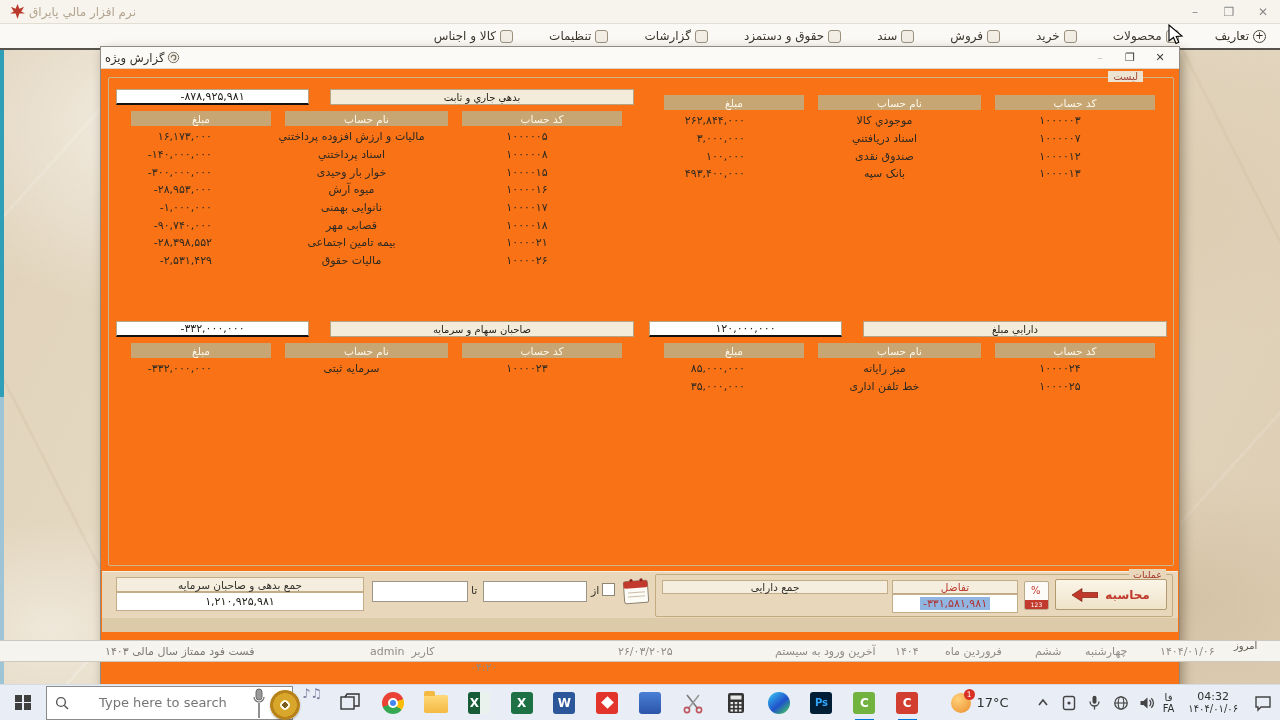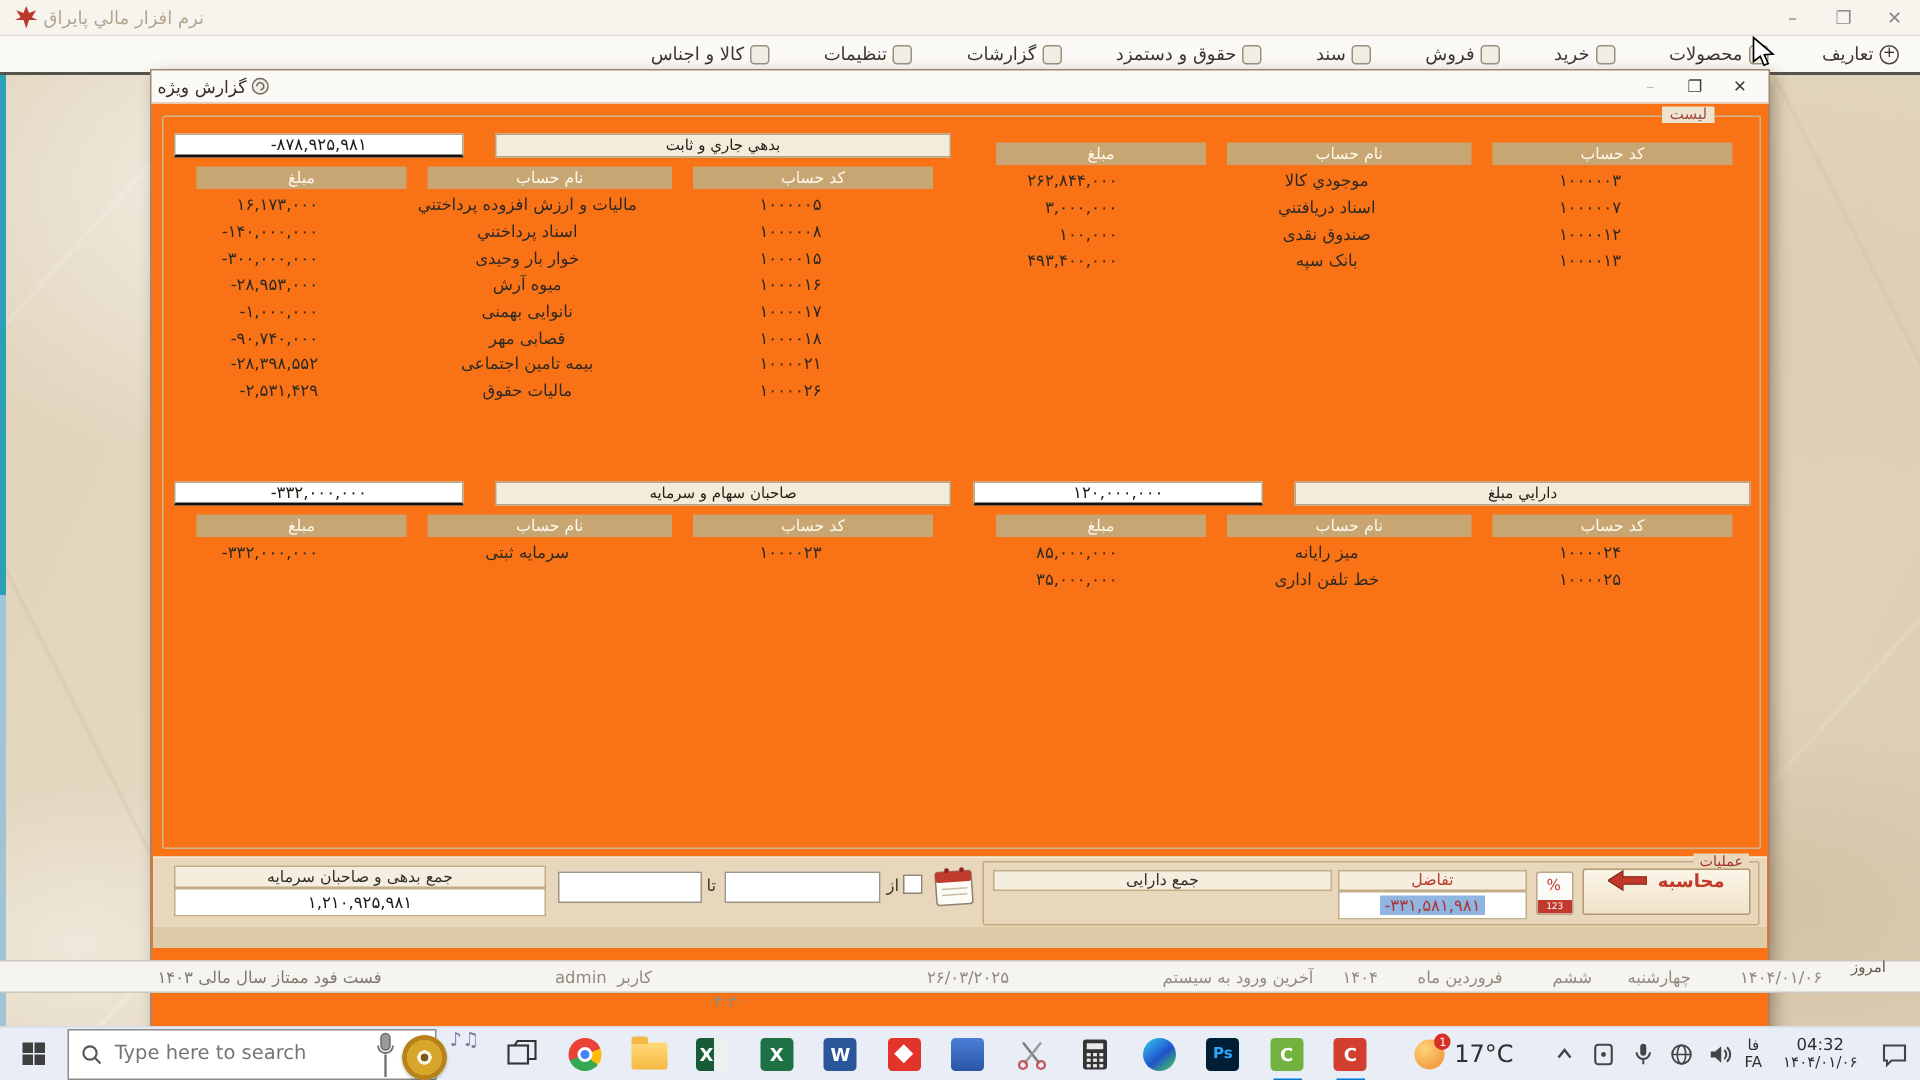--- a/index.html
+++ b/index.html
@@ -111,21 +111,21 @@
   .diff-lbl { left:236px; top:5px; width:126px; height:14px; color:#bb3a2c; }
   .diff-val { left:236px; top:19px; width:126px; height:19px; }
   .diff-hl { background:#8fb5e0; color:#b03434; padding:0 3px; direction:ltr; }
   .calc-icon { position:absolute; left:368px; top:6px; width:25px; height:29px;
     background:#fdfbf7; border:1px solid #b9a88a; border-radius:2px; overflow:hidden; }
   .calc-icon .fig { position:absolute; left:6px; top:3px; font-size:10px; color:#c23a2e; }
   .calc-icon .band { position:absolute; left:0; bottom:0; width:100%; height:9px; background:#c23a2e;
     color:#fff; font-size:6px; text-align:center; line-height:9px; }
   .calc-btn { position:absolute; left:399px; top:4px; width:112px; height:31px;
     background:linear-gradient(#fbf5e8,#efe3c9); border:1px solid #b49a6e; border-radius:2px;
-    display:flex; align-items:flex-start; justify-content:center; gap:7px; direction:rtl; }
+    display:flex; align-items:center; justify-content:center; gap:7px; direction:rtl; }
   .calc-btn-label { color:#c0392b; font-size:12px; font-weight:bold; }
 
   
   .statusbar { position:absolute; left:0; top:640px; width:1280px; height:22px;
     background:#f6f4ef; border-top:1px solid #ccc8c0; border-bottom:1px solid #ccc8c0;
     font-size:11px; color:#8f8b82; }
   .sb { position:absolute; top:4px; white-space:nowrap; direction:rtl; }
   .sb-today-lbl { top:-1px; left:1234px; font-size:10px; color:#5f5b52; }
   .sb-today-date { left:1160px; direction:ltr; }
   .sb-weekday { left:1085px; }
@@ -140,21 +140,21 @@
 
   
   .taskbar { position:absolute; left:0; top:684px; width:1280px; height:36px;
     background:#e9eef6; border-top:1px solid #d6dce6; display:flex; align-items:center; }
   .start { width:46px; height:36px; display:flex; align-items:center; justify-content:center; }
   .win-logo { display:grid; grid-template-columns:7px 7px; grid-template-rows:7px 7px; gap:1.5px; }
   .win-logo span { background:#3f3f3f; }
   .searchbox { width:248px; height:34px; background:#fff; border:1px solid #8a8a8a;
     display:flex; align-items:center; padding:0 8px; gap:8px; position:relative; }
   .searchbox input { border:none; outline:none; font-size:13px; color:#5f5f5f; width:150px;
-    font-family:"DejaVu Sans", sans-serif; background:transparent; }
+    font-family:"DejaVu Sans", sans-serif; background:transparent;text-align:right; }
   .search-decor { position:absolute; right:-30px; top:1px; width:78px; height:34px; }
   .cd { position:absolute; left:26px; top:2px; width:30px; height:30px; border-radius:50%;
     background:radial-gradient(circle, #7a5b1e 0 12%, #fdf6e0 13% 22%, #d9a62c 23% 55%, #b8821b 56% 70%, #edc55e 71% 100%);
     box-shadow:0 1px 2px rgba(0,0,0,.3); }
   .mic-decor { position:absolute; left:8px; top:0px; width:14px; height:32px; }
   .notes { position:absolute; right:0; top:-2px; font-size:13px; color:#7d7a9e; }
   .ticon { width:43px; height:36px; display:flex; align-items:center; justify-content:center;
     position:relative; }
   .runline { position:absolute; bottom:0; left:12px; width:19px; height:2px; background:#0078d7; }
   .sq { width:22px; height:22px; border-radius:3px; display:flex; align-items:center;
@@ -170,21 +170,21 @@
   .excel1 { background:linear-gradient(90deg,#185c37 0 55%, #e9f2ec 55% 100%); position:relative; }
   .excel1 i { position:absolute; left:2px; font-style:normal; }
   .edge-ball { width:22px; height:22px; border-radius:50%;
     background:linear-gradient(140deg,#35c1f1 5%, #2052cb 55%, #47d94f 100%); }
   .weather-wrap { display:flex; align-items:center; gap:6px; margin:0 10px 0 22px; }
   .wball { width:20px; height:20px; border-radius:50%;
     background:radial-gradient(circle at 35% 30%, #ffd27a, #ec8c2b); position:relative; }
   .wbadge { position:absolute; right:-4px; top:-4px; width:11px; height:11px; border-radius:50%;
     background:#d93025; color:#fff; font-size:7.5px; display:flex; align-items:center;
     justify-content:center; }
-  .wtemp { font-size:16px; color:#2f2f2f; }
+  .wtemp { font-size:13px; color:#2f2f2f; }
   .tray { display:flex; align-items:center; gap:6px; margin-left:14px; }
   .tray-ic { width:20px; height:22px; display:flex; align-items:center; justify-content:center; }
   .lang { text-align:center; font-size:10px; color:#2f2f2f; line-height:11px; margin:0 6px;
     direction:rtl; }
   .clock { text-align:center; font-size:11px; color:#2f2f2f; line-height:12px; margin:0 8px; }
   .clock .date { font-size:10px; direction:ltr; }
   .action-ic { width:34px; height:36px; display:flex; align-items:center; justify-content:center; }
 
   .cursor { position:absolute; left:1168px; top:24px; z-index:50; }
 </style>

